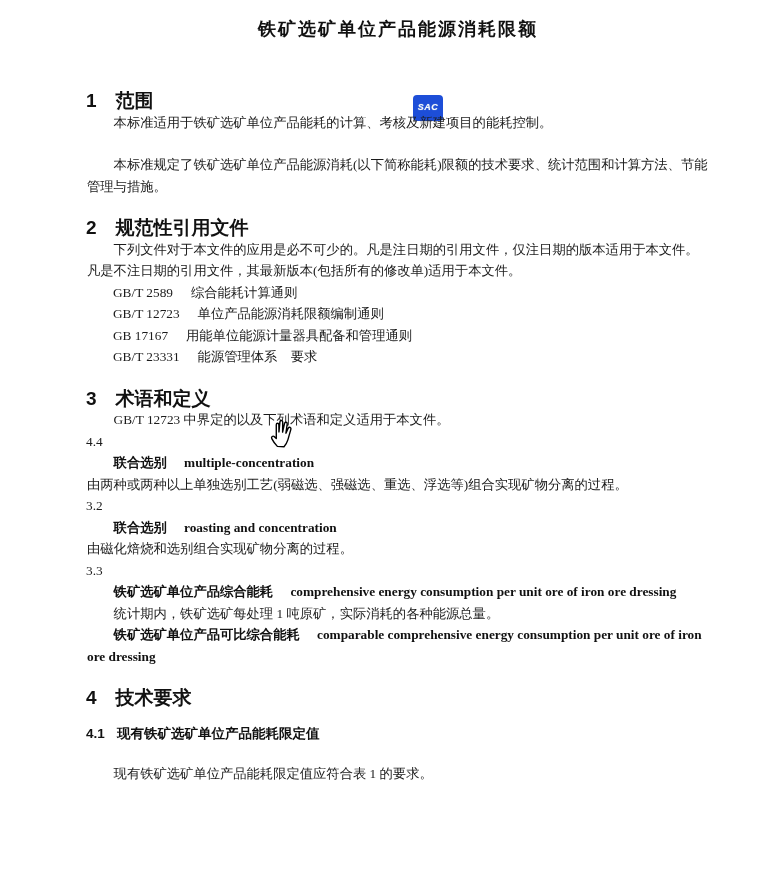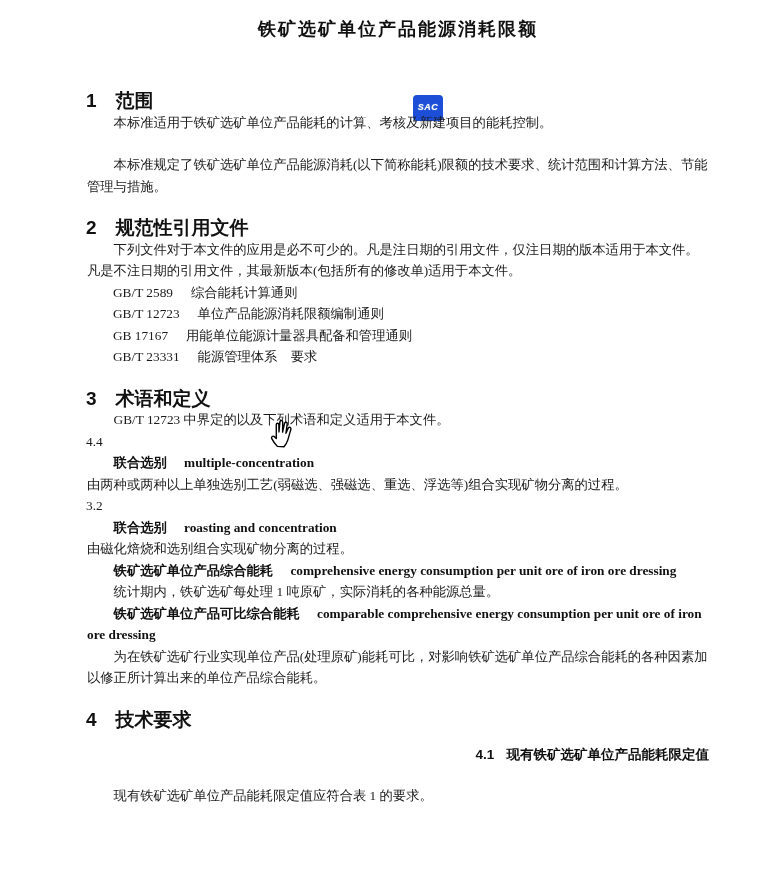--- a/index.html
+++ b/index.html
@@ -50,21 +50,21 @@
   .ref { padding-left: 26px; }
   .ref .ref-name { margin-left: 1.35em; }
   .term-num { margin-left: -1px; }
   .term-head { text-indent: 2em; font-weight: bold; color: #111; }
   .term-head .zh { font-family: "Liberation Sans", "DejaVu Sans", sans-serif; }
   .term-head .en { font-family: "Liberation Serif", "DejaVu Serif", serif; margin-left: 1.3em; }
   .mt-s1h  { margin-top: 48px; }
   .mt-p1   { margin-top: 21px; }
   .mt-sech { margin-top: 20px; }
   .mt-p19  { }
-  .mt-sub  { margin-top: 14px; text-align: right; }
+  .mt-sub  { margin-top: 14px; }
   .mt-last { margin-top: 19px; }
   .watermark {
     position: absolute;
     left: 413px; top: 95px;
     width: 30px; height: 26px;
     border-radius: 4px;
     background: #1d4ed8;
     z-index: 1;
     display: flex; align-items: center; justify-content: center;
   }
@@ -135,29 +135,29 @@
       <span class="zh">联合选别</span><span class="en">multiple-concentration</span>
     </p>
     <p class="term-def">由两种或两种以上单独选别工艺(弱磁选、强磁选、重选、浮选等)组合实现矿物分离的过程。</p>
 
     <p class="term-num">3.2</p>
     <p class="term-head">
       <span class="zh">联合选别</span><span class="en">roasting and concentration</span>
     </p>
     <p class="term-def">由磁化焙烧和选别组合实现矿物分离的过程。</p>
 
+    <p class="term-num">3.3</p>
     <p class="term-head">
       <span class="zh">铁矿选矿单位产品综合能耗</span><span class="en">comprehensive energy consumption per unit ore of iron ore dressing</span>
     </p>
     <p class="para">统计期内，铁矿选矿每处理 1 吨原矿，实际消耗的各种能源总量。</p>
 
     <p class="term-head">
       <span class="zh">铁矿选矿单位产品可比综合能耗</span><span class="en">comparable comprehensive energy consumption per unit ore of iron ore dressing</span>
     </p>
-    <p class="para">为在铁矿选矿行业实现单位产品(处理原矿)能耗可比，对影响铁矿选矿单位产品综合能耗的各种因素加以修正所计算出来的单位产品综合能耗。</p>
 
     <p class="sec-head mt-sech">
       <span>4</span><span class="lbl">技术要求</span>
     </p>
     <p class="sub-head mt-sub">
       <span>4.1</span><span class="lbl">现有铁矿选矿单位产品能耗限定值</span>
     </p>
     <p class="para mt-last">现有铁矿选矿单位产品能耗限定值应符合表 1 的要求。</p>
 
   </div>

